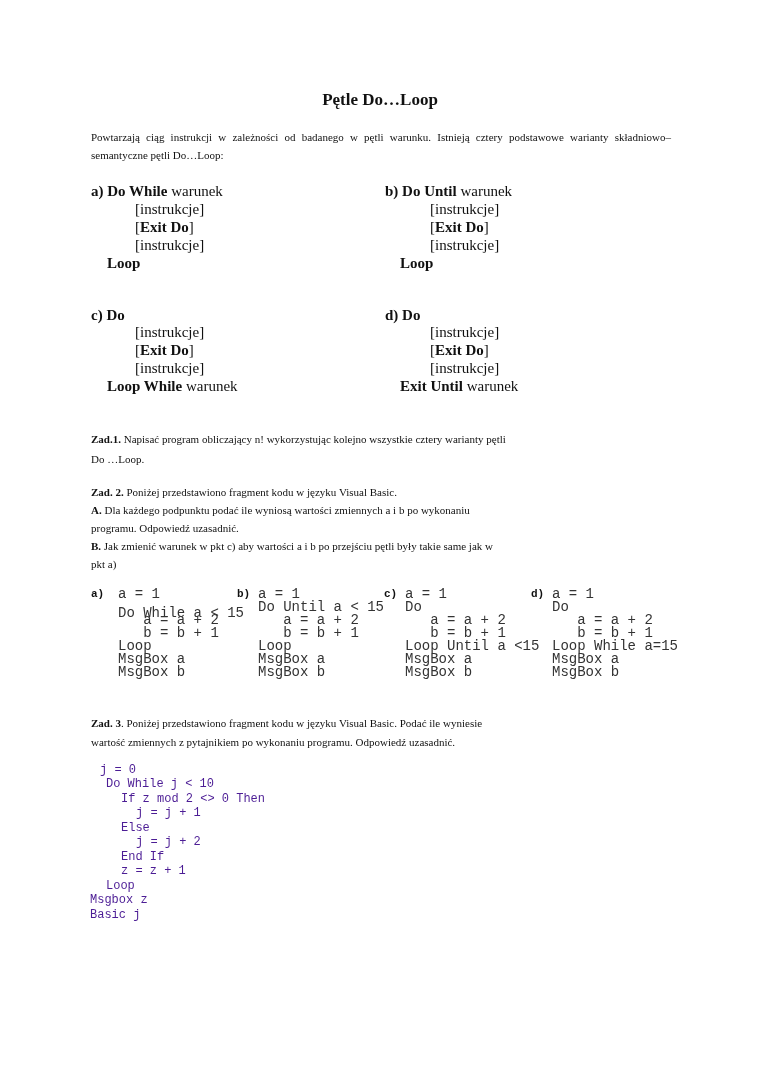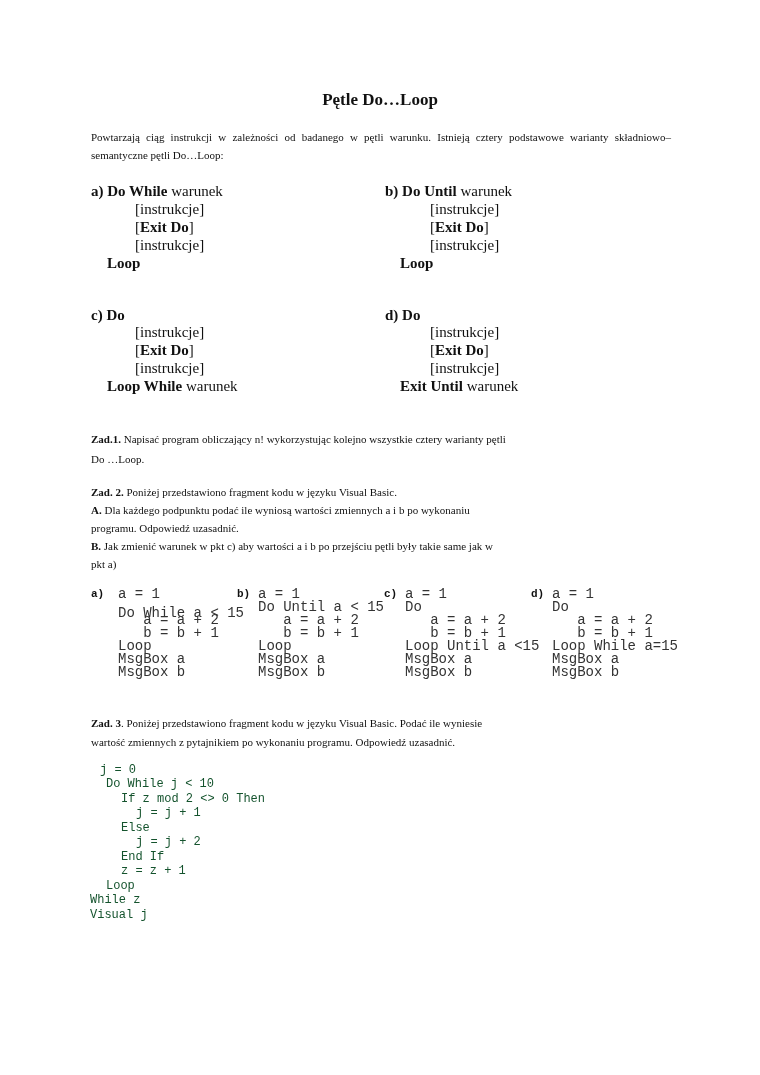--- a/index.html
+++ b/index.html
@@ -6,21 +6,21 @@
   body { width: 760px; height: 1075px; position: relative; overflow: hidden;
          font-family: "Liberation Serif", "DejaVu Serif", serif; color: #111; }
   .abs { position: absolute; white-space: nowrap; }
   .title { left: 0; width: 760px; top: 90px; text-align: center; font-weight: bold; font-size: 17px; }
   .para { font-size: 11px; line-height: 18px; }
   .justify { left: 91px; width: 580px; white-space: normal; text-align: justify; }
   .syn { font-size: 15px; line-height: 18px; }
   b { font-weight: bold; }
   .code { font-family: "Liberation Mono", "DejaVu Sans Mono", monospace; font-size: 14px; line-height: 13px; color: #333; white-space: pre; }
   .code-label { font-family: "Liberation Mono", "DejaVu Sans Mono", monospace; font-size: 11px; line-height: 13px; font-weight: bold; color: #111; }
-  .code3 { font-family: "Liberation Mono", "DejaVu Sans Mono", monospace; font-size: 12px; line-height: 14.5px; color: #14532d; white-space: pre; }
+  .code3 { font-family: "Liberation Mono", "DejaVu Sans Mono", monospace; font-size: 12px; line-height: 14.5px; color: #4c1d95; white-space: pre; }
 </style>
 </head>
 <body>
 
 <div class="abs title">Pętle Do…Loop</div>
 
 <div class="abs para justify" style="top:128px;">Powtarzają ciąg instrukcji w zależności od badanego w pętli warunku. Istnieją cztery podstawowe warianty składniowo–semantyczne pętli Do…Loop:</div>
 
 <div>
   <div class="abs syn" style="left:91px; top:182px;"><b>a)</b> <b>Do While</b><span> warunek</span></div>
@@ -118,16 +118,16 @@
   <div>
     <div class="abs code3" style="left:100px; top:763px;">j = 0</div>
     <div class="abs code3" style="left:106px; top:777px;">Do While j &lt; 10</div>
     <div class="abs code3" style="left:121px; top:792px;">If z mod 2 &lt;&gt; 0 Then</div>
     <div class="abs code3" style="left:136px; top:806px;">j = j + 1</div>
     <div class="abs code3" style="left:121px; top:821px;">Else</div>
     <div class="abs code3" style="left:136px; top:835px;">j = j + 2</div>
     <div class="abs code3" style="left:121px; top:850px;">End If</div>
     <div class="abs code3" style="left:121px; top:864px;">z = z + 1</div>
     <div class="abs code3" style="left:106px; top:879px;">Loop</div>
-    <div class="abs code3" style="left:90px; top:893px;">While z</div>
-    <div class="abs code3" style="left:90px; top:908px;">Visual j</div>
+    <div class="abs code3" style="left:90px; top:893px;">Msgbox z</div>
+    <div class="abs code3" style="left:90px; top:908px;">Basic j</div>
   </div>
 </div>
 
 </body></html>

